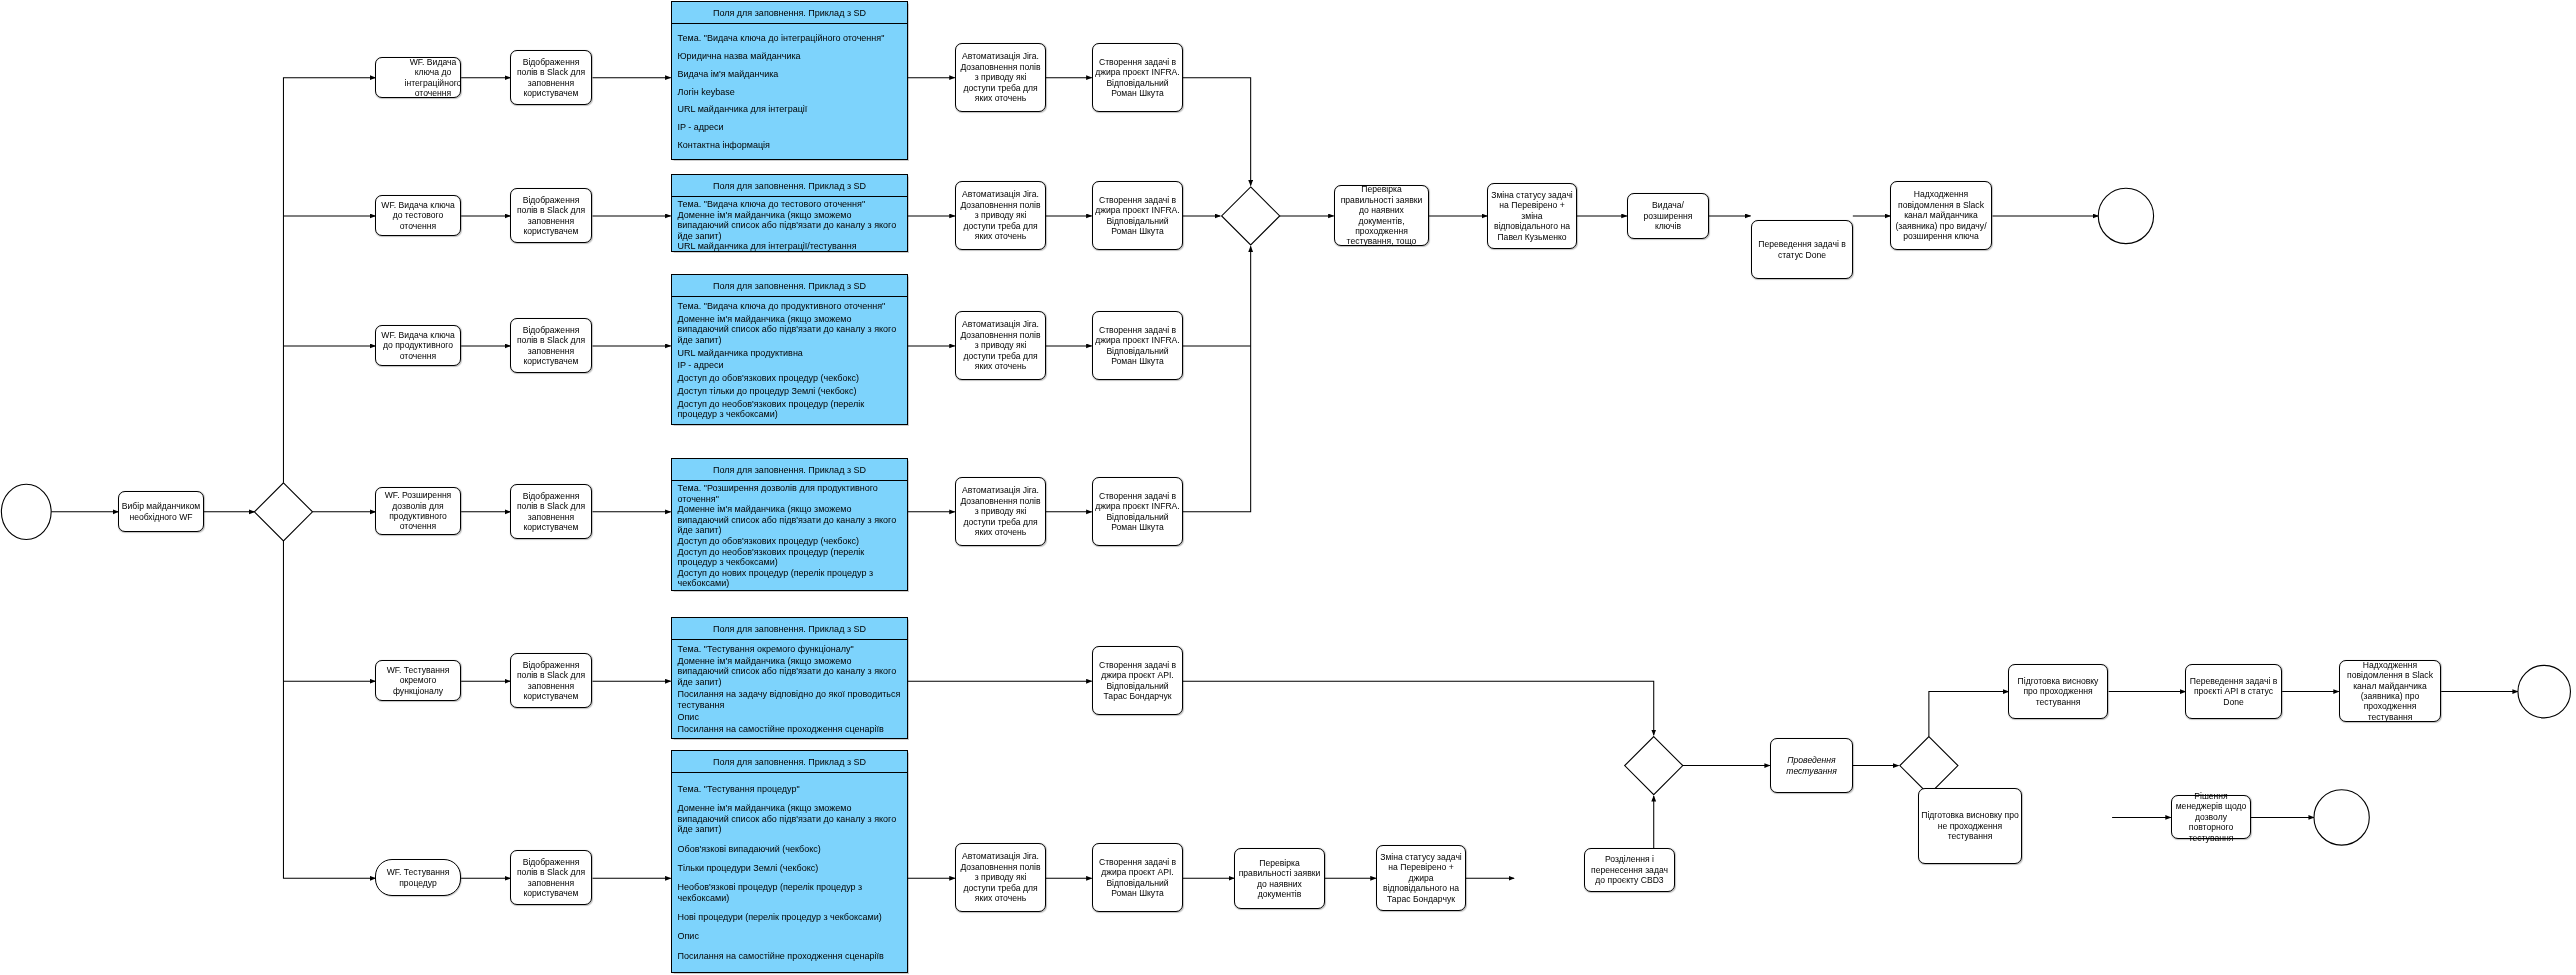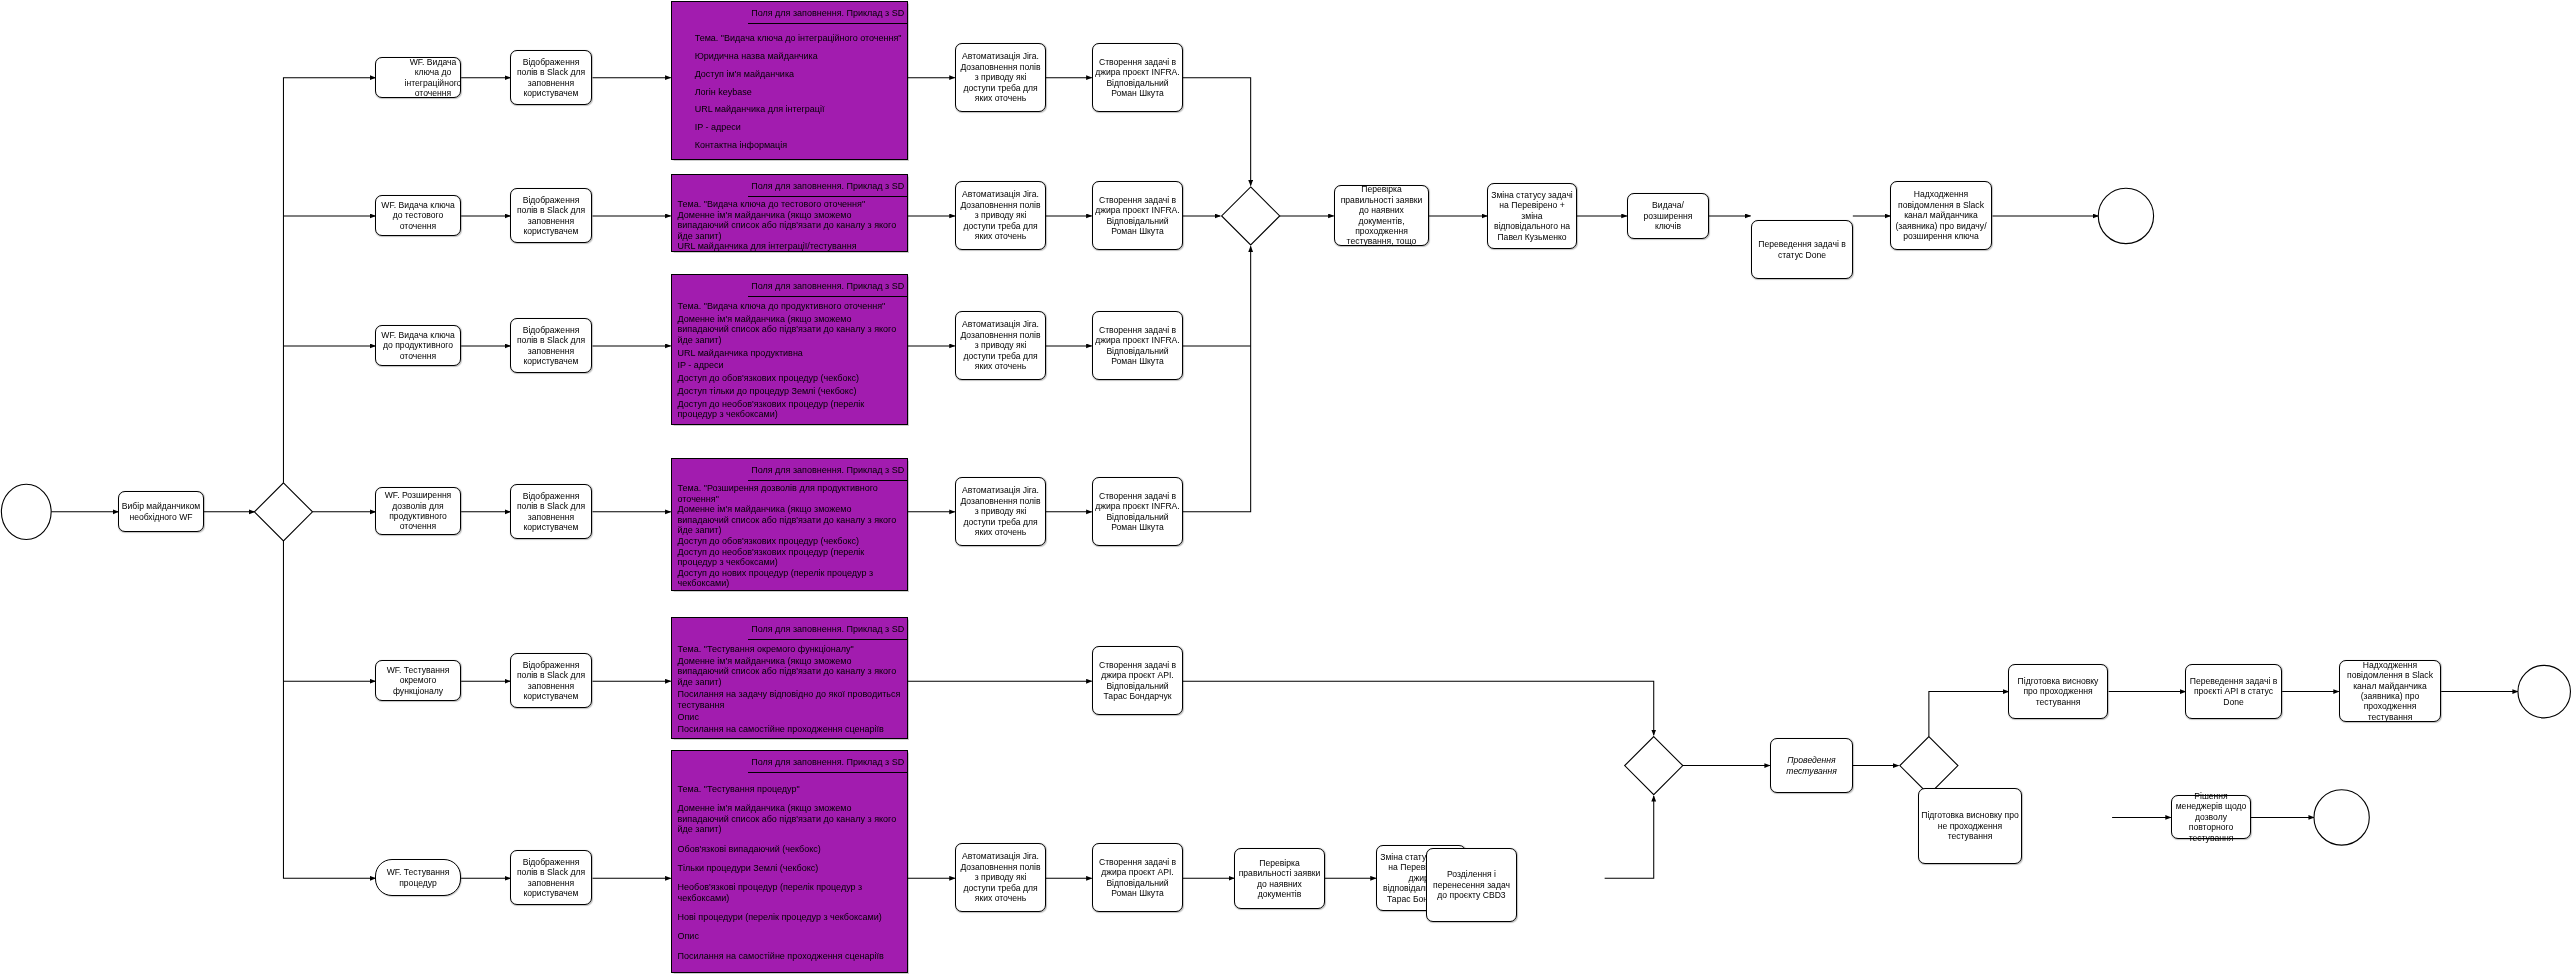--- a/index.html
+++ b/index.html
@@ -3,22 +3,22 @@
 <meta charset="utf-8">
 <style>
   html,body{margin:0;padding:0;background:#ffffff;}
   body{font-family:"Liberation Sans",sans-serif;color:#000;}
   .canvas{position:relative;width:2576px;height:976px;background:#fff;overflow:hidden;}
   #edges{position:absolute;left:0;top:0;z-index:1;}
   #nodes-layer{position:absolute;left:0;top:0;width:100%;height:100%;z-index:2;pointer-events:none;}
   .node{position:absolute;display:flex;align-items:center;justify-content:center;text-align:center;
         background:#fff;border:1.1px solid #000;border-radius:7px;font-size:8.6px;line-height:1.22;
         padding:1.4px 2.1px;box-sizing:border-box;box-shadow:0.7px 0.7px 1px rgba(0,0,0,.25);}
-  .fields{position:absolute;background:#a21caf;border:1px solid #000;box-sizing:border-box;
-          display:flex;flex-direction:column;font-size:9px;line-height:1.18;box-shadow:0.7px 0.7px 1px rgba(0,0,0,.2);align-items:flex-end;}
+  .fields{position:absolute;background:#7dd3fc;border:1px solid #000;box-sizing:border-box;
+          display:flex;flex-direction:column;font-size:9px;line-height:1.18;box-shadow:0.7px 0.7px 1px rgba(0,0,0,.2);}
   .fields .hdr{flex:0 0 auto;border-bottom:1px solid #000;text-align:center;padding:5.5px 2.8px 4.8px 2.8px;}
   .fields .items{flex:1 1 auto;display:flex;flex-direction:column;justify-content:space-evenly;
                  padding:2.1px 5.5px;text-align:left;}
   .edge{fill:none;stroke:#000;stroke-width:1.5;}
   .shape{fill:#fff;stroke:#000;stroke-width:1.6;}
 </style>
 </head>
 <body>
 
 <div class="canvas">
@@ -100,21 +100,21 @@
         <span>WF. Видача ключа до інтеграційного оточення</span>
       </div>
       <div class="node" style="left: 510px; top: 50px; width: 82px; height: 55px;">
         <span>Відображення полів в Slack для заповнення користувачем</span>
       </div>
       <div class="fields" style="left: 671px; top: 1.4px; width: 237px; height: 159px;">
         <div class="hdr">Поля для заповнення. Приклад з SD</div>
         <div class="items">
           <div>Тема. "Видача ключа до інтеграційного оточення"</div>
           <div>Юридична назва майданчика</div>
-          <div>Доступ ім'я майданчика</div>
+          <div>Видача ім'я майданчика</div>
           <div>Логін keybase</div>
           <div>URL майданчика для інтеграції</div>
           <div>IP - адреси</div>
           <div>Контактна інформація</div>
         </div>
       </div>
       <div class="node" style="left: 955px; top: 43px; width: 91px; height: 69px;">
         <span>Автоматизація Jira. Дозаповнення полів з приводу які доступи треба для яких оточень</span>
       </div>
       <div class="node" style="left: 1092px; top: 43px; width: 91px; height: 69px;">
@@ -244,21 +244,21 @@
       </div>
       <div class="node" style="left: 1092px; top: 843px; width: 91px; height: 69px;">
         <span>Створення задачі в джира проєкт API. Відповідальний Роман Шкута</span>
       </div>
       <div class="node" style="left: 1234px; top: 848px; width: 91px; height: 61px;">
         <span>Перевірка правильності заявки до наявних документів</span>
       </div>
       <div class="node" style="left: 1376px; top: 845px; width: 90px; height: 66px;">
         <span>Зміна статусу задачі на Перевірено + джира відповідального на Тарас Бондарчук</span>
       </div>
-      <div class="node" style="left: 1426px; top: 848px; width: 91px; height: 74px;">
+      <div class="node" style="left: 1584px; top: 848px; width: 91px; height: 44px;">
         <span>Розділення і перенесення задач до проєкту CBD3</span>
       </div>
       <div class="node" style="left: 1770px; top: 738px; width: 83px; height: 55px; font-style: italic;">
         <span>Проведення тестування</span>
       </div>
       <div class="node" style="left: 2008px; top: 664px; width: 100px; height: 55px;">
         <span>Підготовка висновку про проходження тестування</span>
       </div>
       <div class="node" style="left: 2185px; top: 664px; width: 97px; height: 55px;">
         <span>Переведення задачі в проєкті API в статус Done</span>

